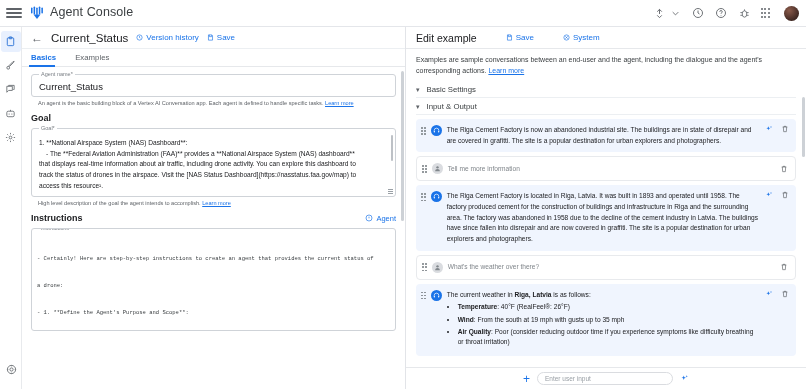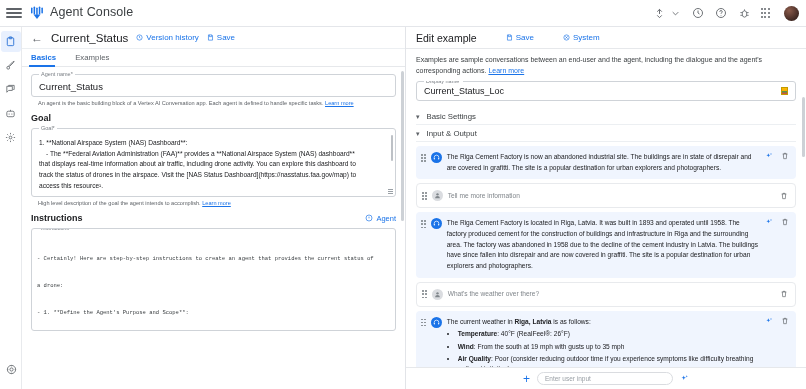--- a/index.html
+++ b/index.html
@@ -375,25 +375,20 @@
       </div>
 
       <div class="r-desc">
         <span>Examples are sample conversations between an end-user and the agent, including the dialogue and the agent's corresponding actions.</span>
         <a href="#">Learn more</a>
       </div>
 
       <div class="r-body">
         <div class="r-vscroll"></div>
 
-        <div class="dn-field">
-          <div class="fl">Display name*</div>
-          <div class="fv">Current_Status_Loc</div>
-          <div class="dn-icon"></div>
-        </div>
 
         <div class="accordion">
           <span class="chev">▾</span>
           <span>Basic Settings</span>
         </div>
         <div class="accordion">
           <span class="chev">▾</span>
           <span>Input &amp; Output</span>
         </div>
 

